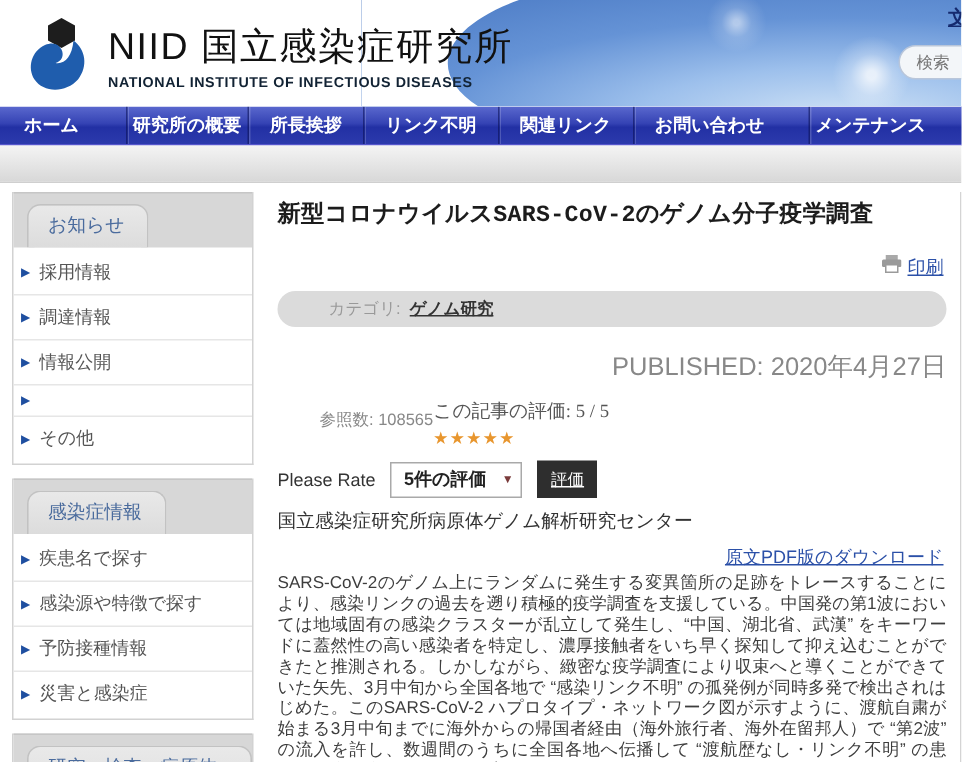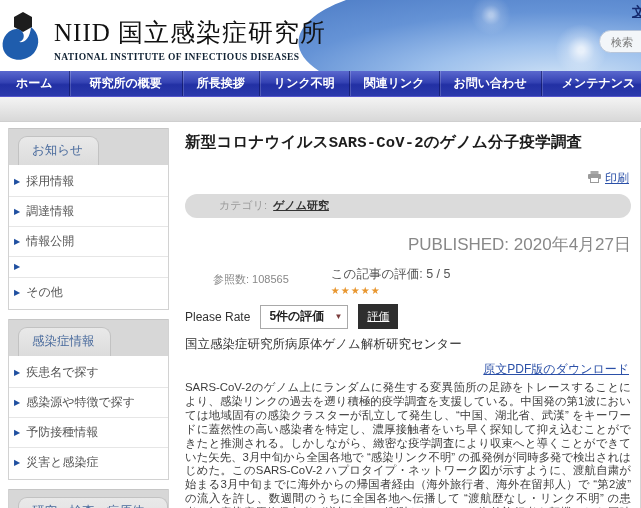--- a/index.html
+++ b/index.html
@@ -7,37 +7,37 @@
   *{box-sizing:border-box;}
 
   
   .header{position:relative;height:71px;background:#fff;overflow:hidden;}
   .header-art{position:absolute;top:0;right:0;width:400px;height:71px;
     background:
       radial-gradient(circle at 340px 50px, rgba(255,255,255,.75) 3px, rgba(255,255,255,.25) 14px, transparent 26px),
       radial-gradient(circle at 250px 15px, rgba(255,255,255,.5) 2px, rgba(255,255,255,.15) 10px, transparent 20px),
       radial-gradient(ellipse at 80% 110%, #cfe2f6 0%, #9dc0ec 30%, #6593d6 60%, #4877c2 100%);}
   .header-art svg{position:absolute;left:0;top:0;}
-  .logo{position:absolute;left:0;top:6px;display:flex;align-items:flex-end;z-index:2;font-family:Liberation Serif, serif;}
+  .logo{position:absolute;left:18px;top:6px;display:flex;align-items:flex-start;z-index:2;}
   .logo-mark{width:44px;height:52px;margin-top:4px;}
   .logo-text{margin-left:10px;margin-top:8px;}
   .logo-title{font-size:25px;color:#111;letter-spacing:1px;white-space:nowrap;}
   .logo-sub{font-size:9.5px;font-weight:bold;color:#123;letter-spacing:.4px;margin-top:3px;white-space:nowrap;}
   .fontsize-link{position:absolute;top:3px;right:-4px;z-index:3;color:#152a6e;font-size:13px;font-weight:bold;text-decoration:underline;}
   .search-box{position:absolute;top:30px;right:-20px;z-index:3;width:62px;height:23px;border-radius:12px;
     border:1px solid #b9c6da;background:#f3f6f9;font-size:11px;color:#777;padding:0 6px 0 11px;outline:none;}
 
   
   .nav{display:flex;height:26px;background:linear-gradient(#5a68ce 0%,#3543b4 45%,#2230a4 55%,#2c3aac 100%);
     border-bottom:1px solid #5555cc;width:700px;}
   .nav-item{display:flex;align-items:center;justify-content:center;color:#fff;font-size:12px;font-weight:bold;
     padding:0 14px;border-left:1px solid rgba(10,15,80,.55);box-shadow:inset 1px 0 0 rgba(255,255,255,.18);
     white-space:nowrap;cursor:pointer;}
   .nav-item:first-child{border-left:none;box-shadow:none;padding:0 16px;}
-  .nav-item.wide{padding:0 20px;}
+  .nav-item.wide{padding:0 4px;margin-left:15px;}
 
   
   .strip{height:25px;background:linear-gradient(#f4f4f4,#d8d8d8);border-bottom:1px solid #cfcfcf;}
 
   
   .content{display:flex;padding:6px 0 0 8px;height:410px;}
   .sidebar{width:161px;flex:0 0 161px;}
   .main{flex:1;margin-left:16px;padding-right:9px;border-right:1px solid #d4d4d4;min-width:0;}
 
   
@@ -54,21 +54,21 @@
   
   .a-title{font-size:15.5px;font-weight:bold;color:#1c1c1c;margin:4px 0 0 0;letter-spacing:.2px;font-family:Liberation Mono, monospace;}
   .print-row{display:flex;justify-content:flex-end;align-items:center;margin:16px 2px 0 0;}
   .print-icon{margin-right:4px;display:inline-block;}
   .print-link{font-size:12px;color:#2b50a8;text-decoration:underline;cursor:pointer;}
   .cat-bar{margin-top:7px;background:#dbdbdb;border-radius:12px;padding:4px 10px 5px 34px;font-size:11px;color:#999;}
   .cat-link{color:#333;font-weight:bold;text-decoration:underline;margin-left:3px;cursor:pointer;}
   .published{margin:15px 0 0 30px;font-size:17px;color:#888;text-align:right;}
   .meta-row{display:flex;margin:10px 0 0 28px;align-items:flex-start;}
   .views{font-size:11px;color:#888;margin-top:6px;}
-  .rating-block{margin-left:42px;}
+  .rating-block{font-family:Liberation Serif, serif;}
   .rating-label{font-size:12.5px;color:#555;}
   .stars{font-size:10px;color:#e8962e;letter-spacing:1px;margin-top:2px;}
   .rate-row{display:flex;align-items:center;margin-top:8px;}
   .rate-label{font-size:12px;color:#333;}
   .rate-select{display:flex;align-items:center;justify-content:space-between;margin-left:10px;width:88px;height:24px;
     border:1px solid #a9a9a9;background:#fff;padding:0 5px 0 8px;font-size:12px;font-weight:bold;color:#222;cursor:pointer;}
   .rate-caret{font-size:8px;color:#7a3b3b;margin-left:4px;}
   .rate-btn{margin-left:10px;background:#2e2e2e;color:#fff;border:none;font-size:11px;padding:5px 9px;cursor:pointer;text-decoration:underline;}
   .author{margin-top:7px;font-size:12.5px;color:#333;}
   .pdf-row{text-align:right;margin:6px 2px 0 0;}

